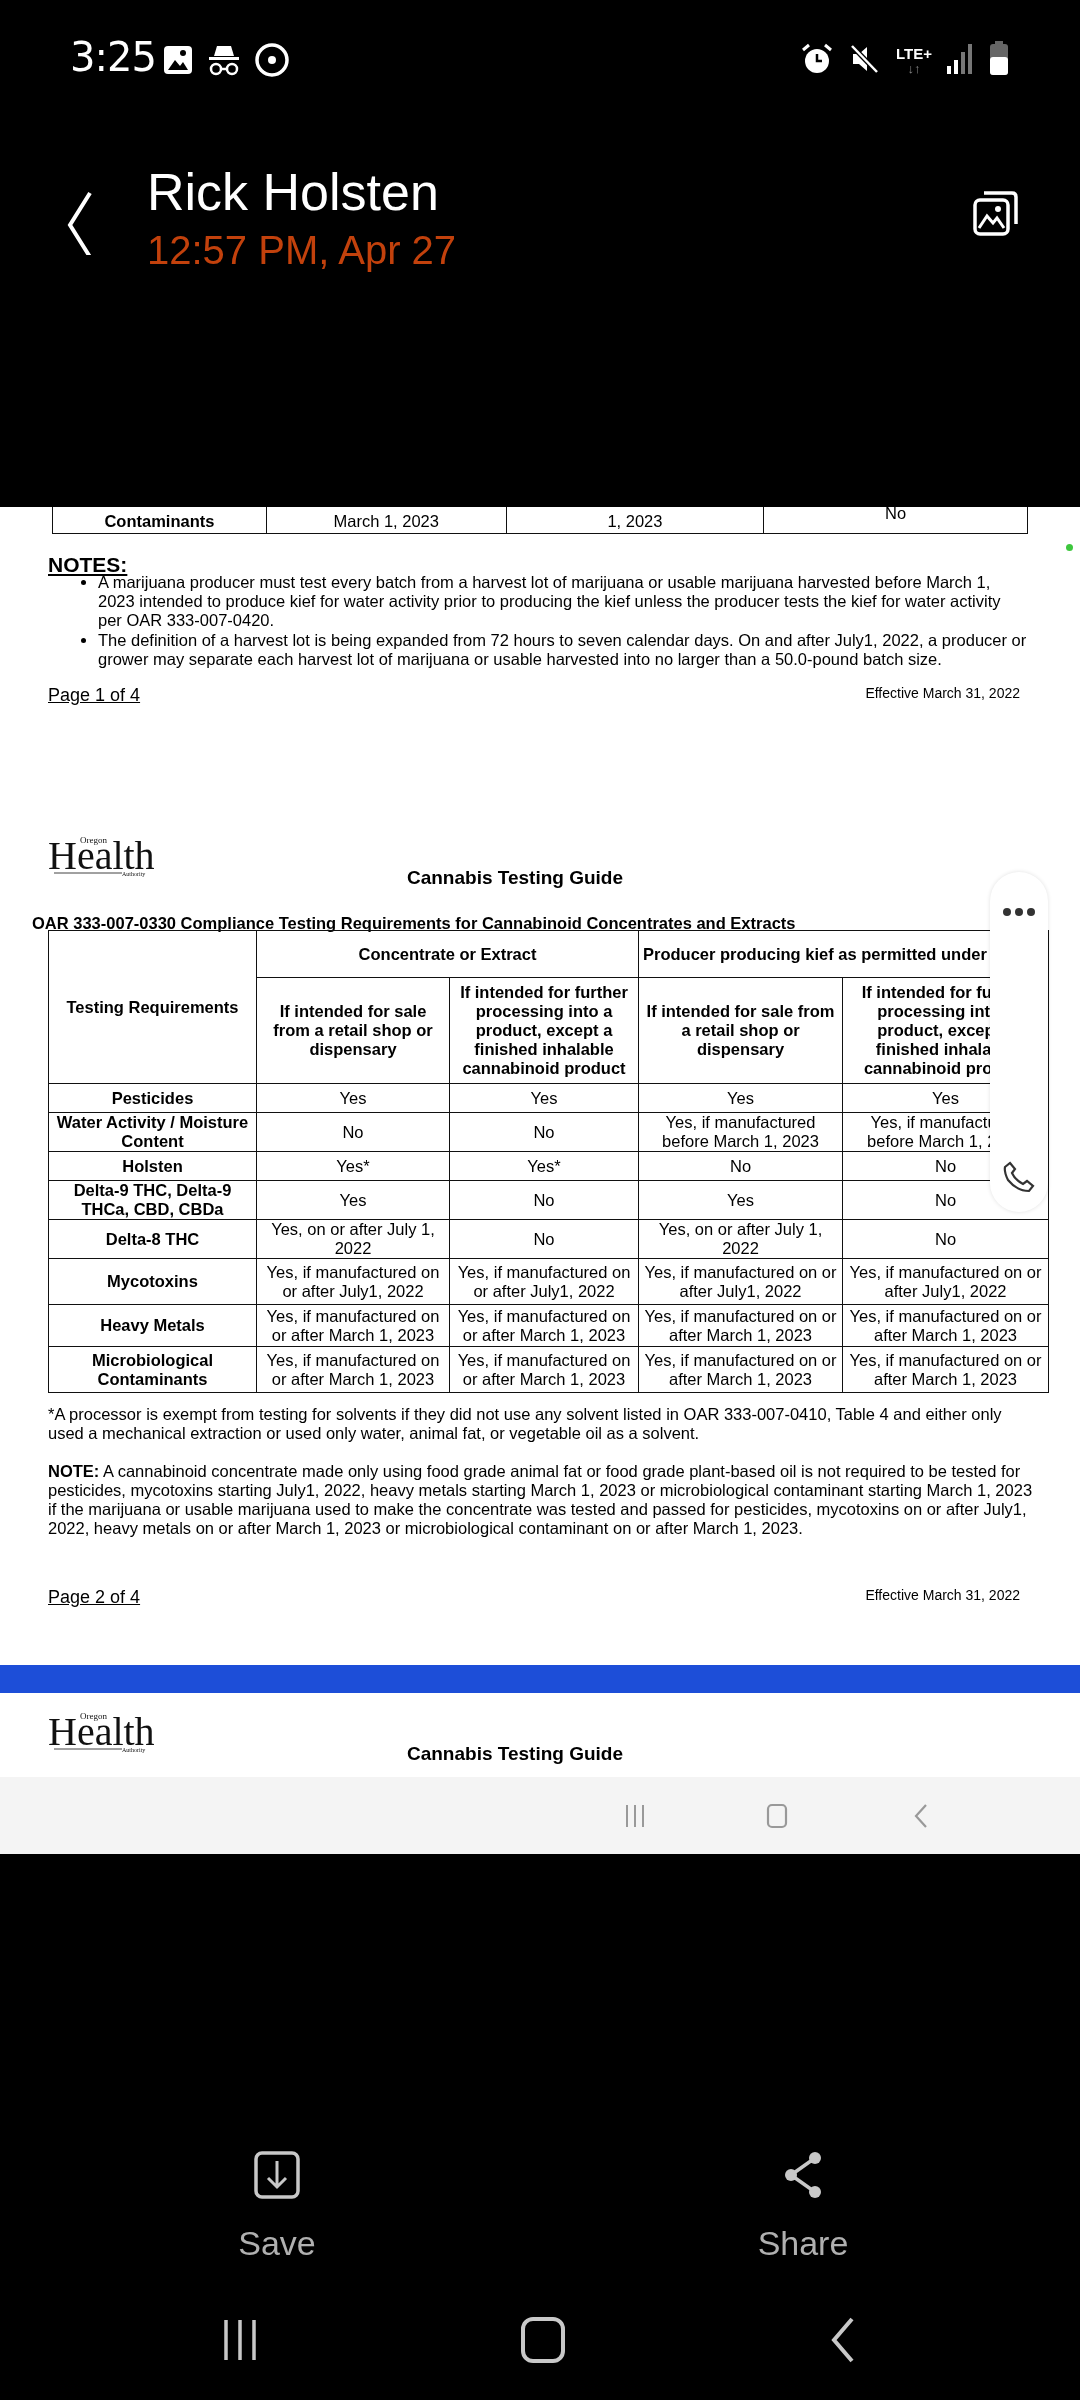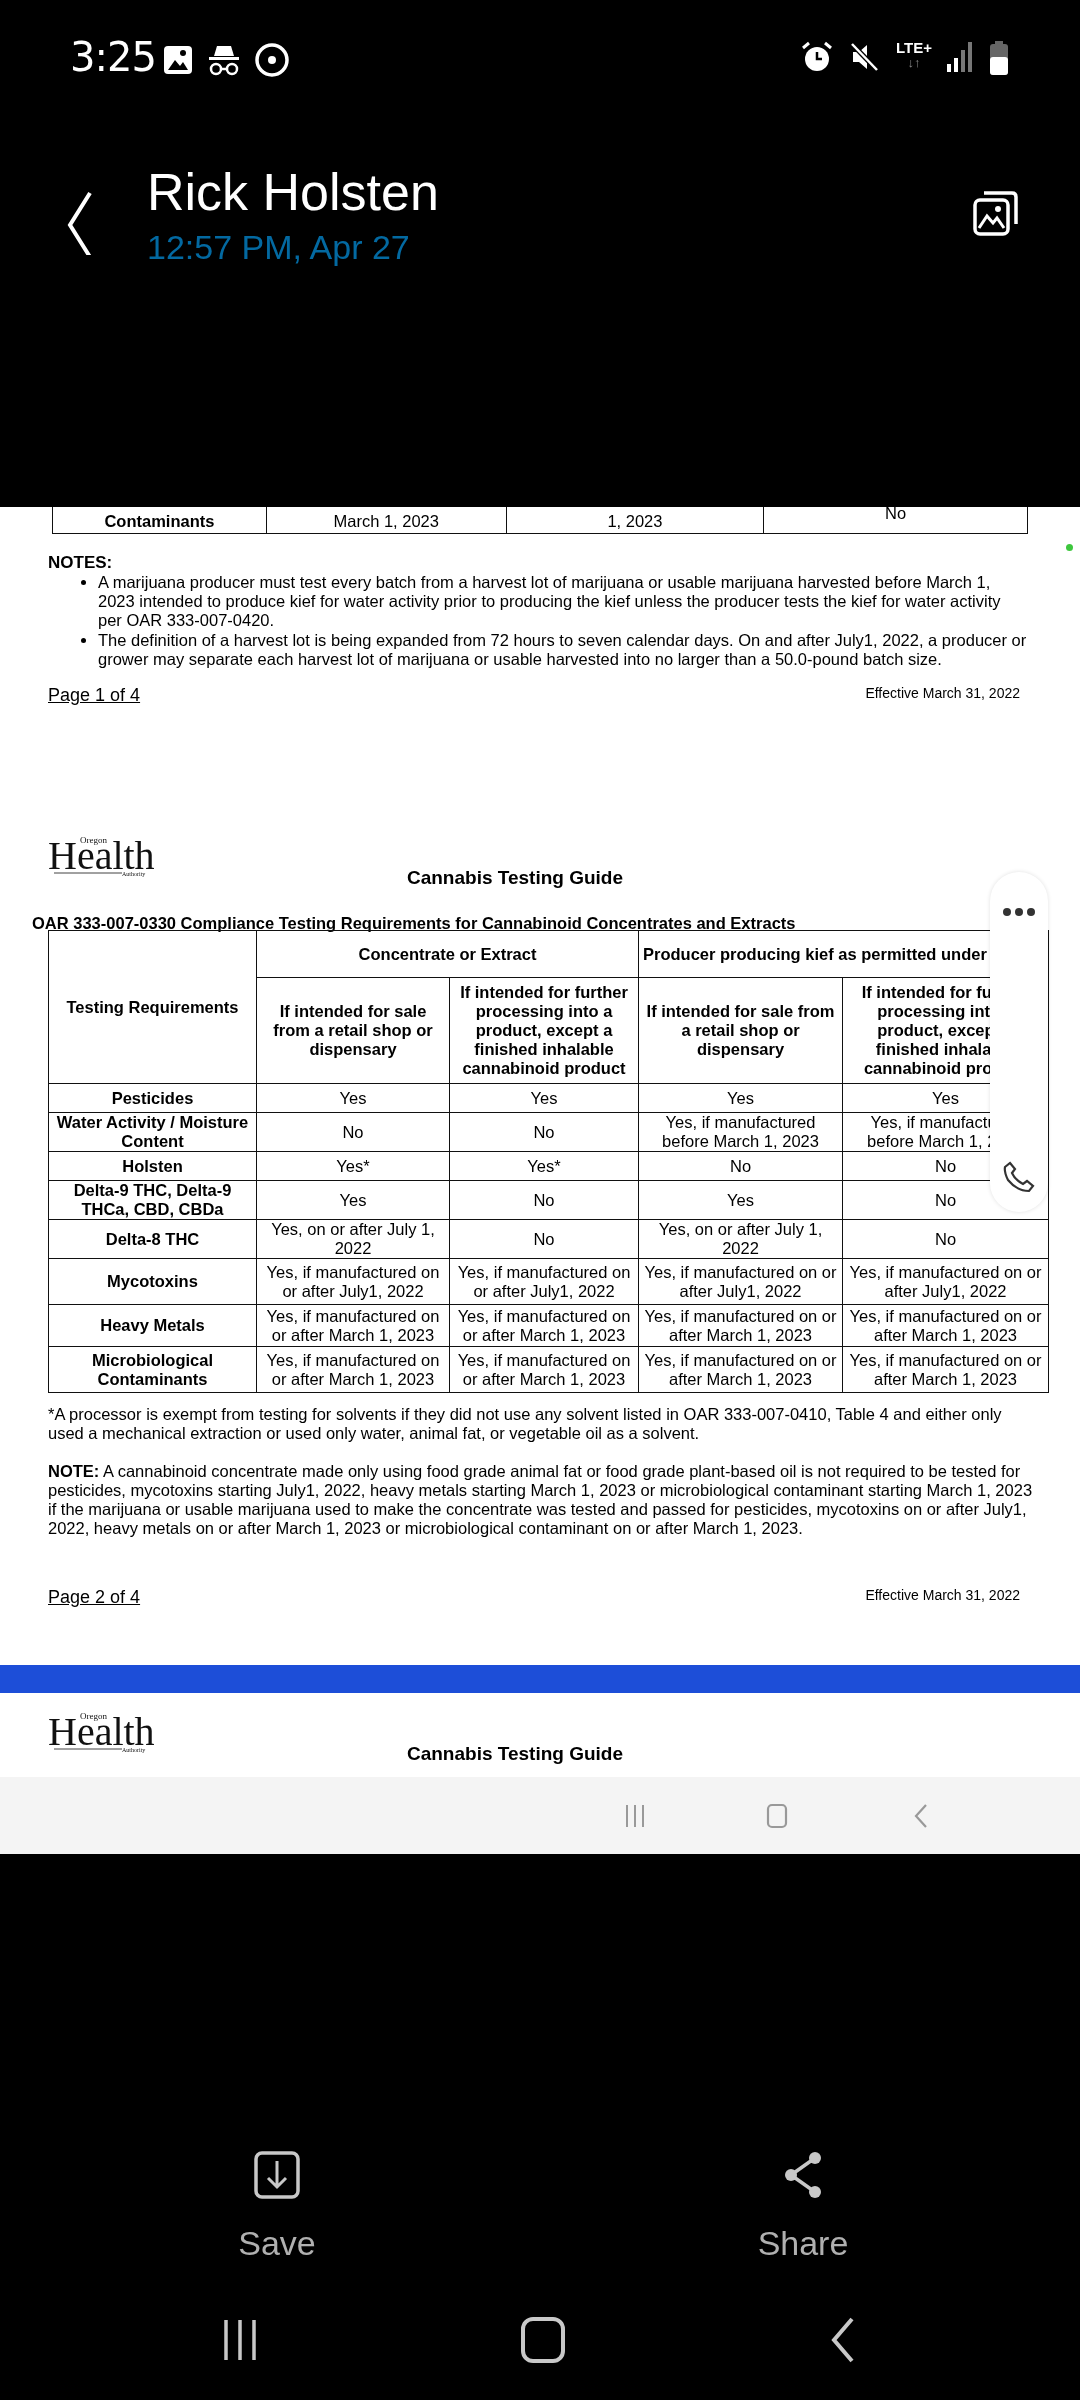--- a/index.html
+++ b/index.html
@@ -3,46 +3,46 @@
 <meta charset="utf-8">
 <style>
   * { box-sizing: border-box; margin: 0; padding: 0; }
   html, body { width: 1080px; height: 2400px; background: #000; overflow: hidden; }
   body { position: relative; font-family: "Liberation Sans", sans-serif; color: #000; }
 
   
   .statusbar { position: absolute; top: 0; left: 0; width: 1080px; height: 120px; color: #fff; }
   .sb-time { position: absolute; left: 70px; top: 34px; font-size: 40px; font-family: "DejaVu Sans", sans-serif; font-weight: 400; letter-spacing: -1px; }
   .sb-left-icons { position: absolute; left: 162px; top: 42px; display: flex; gap: 12px; align-items: center; }
-  .sb-right-icons { position: absolute; right: 70px; top: 40px; display: flex; gap: 14px; align-items: flex-start; }
+  .sb-right-icons { position: absolute; right: 70px; top: 40px; display: flex; gap: 14px; align-items: flex-end; }
   .icon-svg { display: block; }
   .lte { font-size: 15px; font-weight: bold; line-height: 15px; text-align: center; color: #fff; }
   .lte small { display: block; font-size: 13px; color: #888; }
 
   
   .header { position: absolute; top: 150px; left: 0; width: 1080px; height: 150px; color: #fff; }
   .back-btn { position: absolute; left: 60px; top: 35px; width: 40px; height: 70px; }
   .title { position: absolute; left: 147px; top: 12px; font-size: 52px; font-family: "Liberation Sans", sans-serif; }
-  .subtitle { position: absolute; left: 147px; top: 78px; font-size: 34px; color: #0369a1; }
+  .subtitle { position: absolute; left: 147px; top: 78px; font-size: 40px; color: #c2410c; }
   .gallery-btn { position: absolute; right: 60px; top: 38px; width: 50px; height: 50px; }
 
   
   .viewer { position: absolute; top: 507px; left: 0; width: 1080px; height: 1270px; background: #1d4ed8; overflow: hidden; }
   .page { position: absolute; left: 0; width: 1080px; background: #fff; }
   .page1 { top: -40px; height: 826px; }
   .page2 { top: 310px; height: 848px; }
   .page3 { top: 1186px; height: 400px; }
 
   table.doc { border-collapse: collapse; position: absolute; font-family: "Liberation Sans", sans-serif; font-size: 16.5px; line-height: 19px; }
   table.doc td, table.doc th { border: 1.5px solid #111; text-align: center; vertical-align: middle; padding: 0 4px; }
   table.doc th { font-weight: bold; }
   table.doc td.rowhead { font-weight: bold; }
 
   .t1 { left: 52px; top: 0; width: 976px; }
-  .notes-title { position: absolute; left: 48px; top: 86px; font-weight: bold; font-size: 17px; }
+  .notes-title { position: absolute; left: 48px; top: 86px; font-weight: bold; font-size: 21px; text-decoration: underline; }
   .notes { position: absolute; left: 48px; top: 106px; width: 980px; font-size: 16.5px; line-height: 19px; }
   .notes li { margin-left: 50px; margin-bottom: 1px; }
   .footer-left { position: absolute; left: 48px; font-size: 18px; text-decoration: underline; }
   .footer-right { position: absolute; right: 60px; font-size: 14px; }
 
   .logo { position: absolute; left: 48px; top: 16px; width: 110px; height: 44px; }
   .doc-title { position: absolute; left: 0; width: 1030px; text-align: center; font-weight: bold; font-size: 19px; }
   .section-title { position: absolute; left: 32px; font-weight: bold; font-size: 16.5px; }
 
   .t2 { left: 48px; top: 113px; width: 1000px; table-layout: fixed; }

